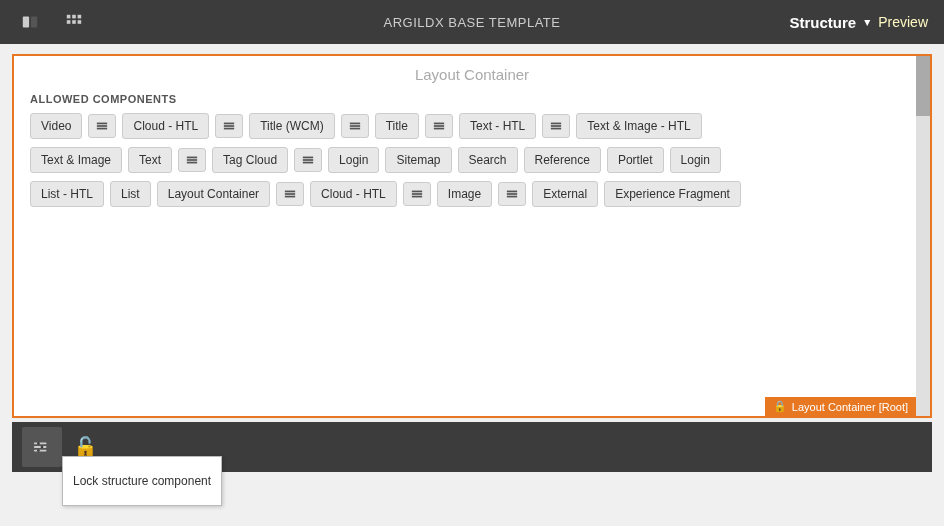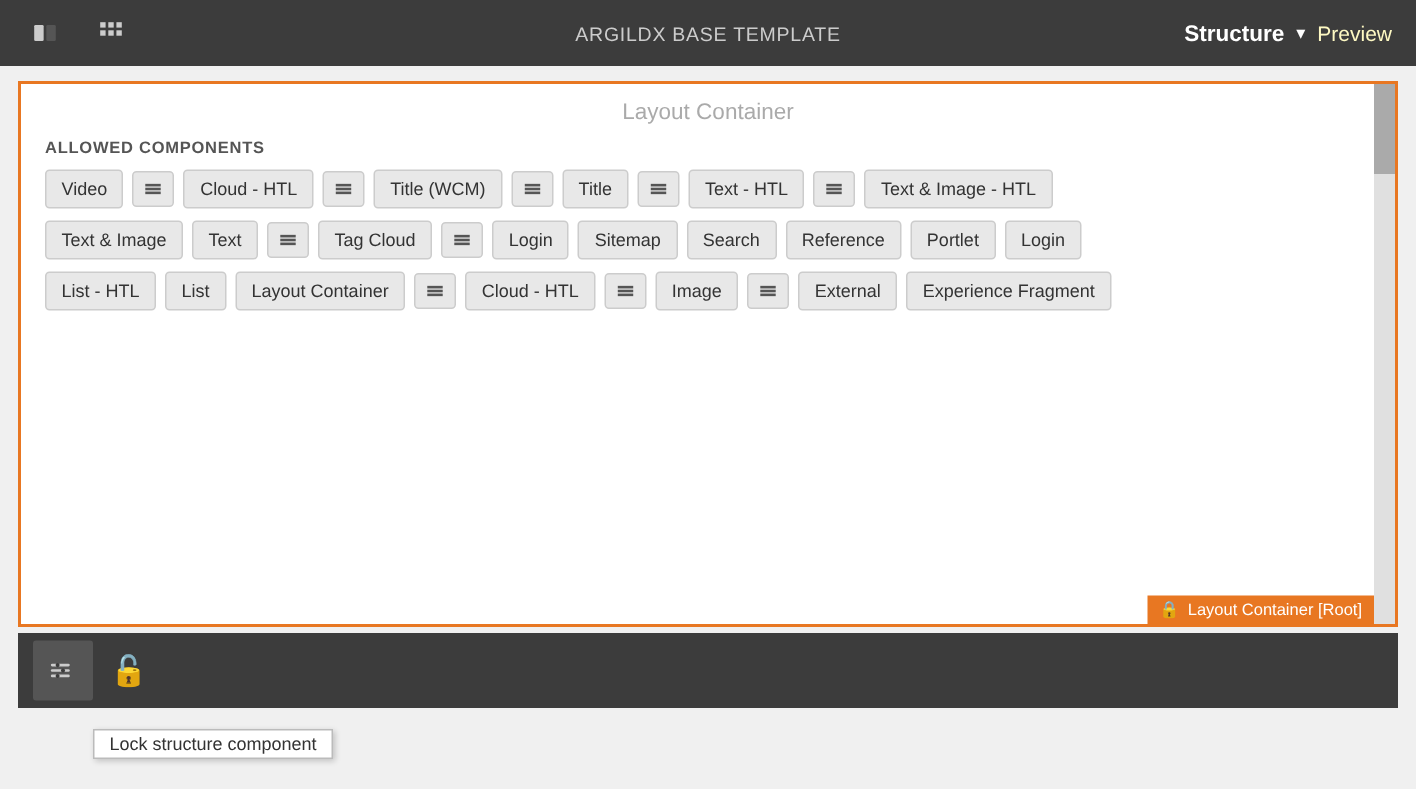--- a/index.html
+++ b/index.html
@@ -395,16 +395,16 @@
         <rect x="1" y="13" width="14" height="2" rx="1"></rect>
         <circle cx="6" cy="6" r="1.5" fill="#3c3c3c"></circle>
         <circle cx="10" cy="10" r="1.5" fill="#3c3c3c"></circle>
         <circle cx="6" cy="14" r="1.5" fill="#3c3c3c"></circle>
       </svg>
     </button>
     <div class="lock-icon-btn" style="color:#e87722; font-size:20px;">
       🔓
     </div>
 
-    <div class="tooltip" style="position:absolute; bottom:-34px; left:50px; background:#fff; border:1px solid #bbb; padding:2px 10px; font-size:12px; white-space:nowrap;">Lock structure component</div>
+    <div class="tooltip" style="position:absolute; bottom:-34px; left:50px; background:#fff; border:1px solid #bbb; padding:17px 10px; font-size:12px; white-space:nowrap;">Lock structure component</div>
   </div>
 
 </div>
 
 </body></html>

